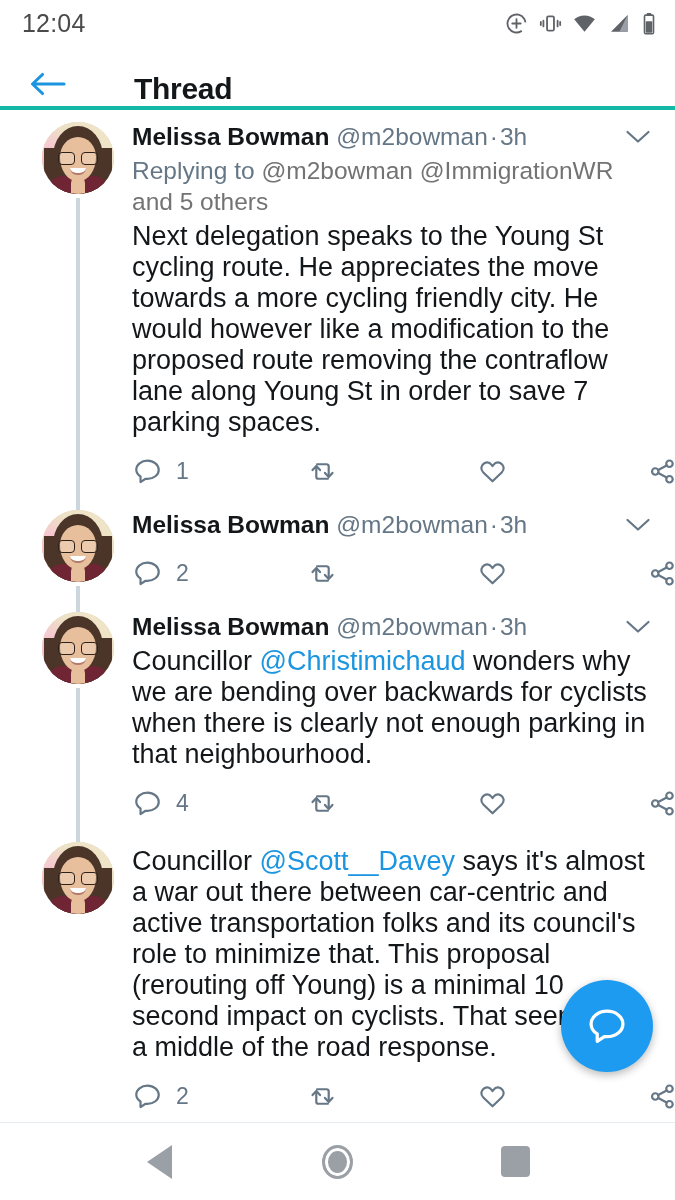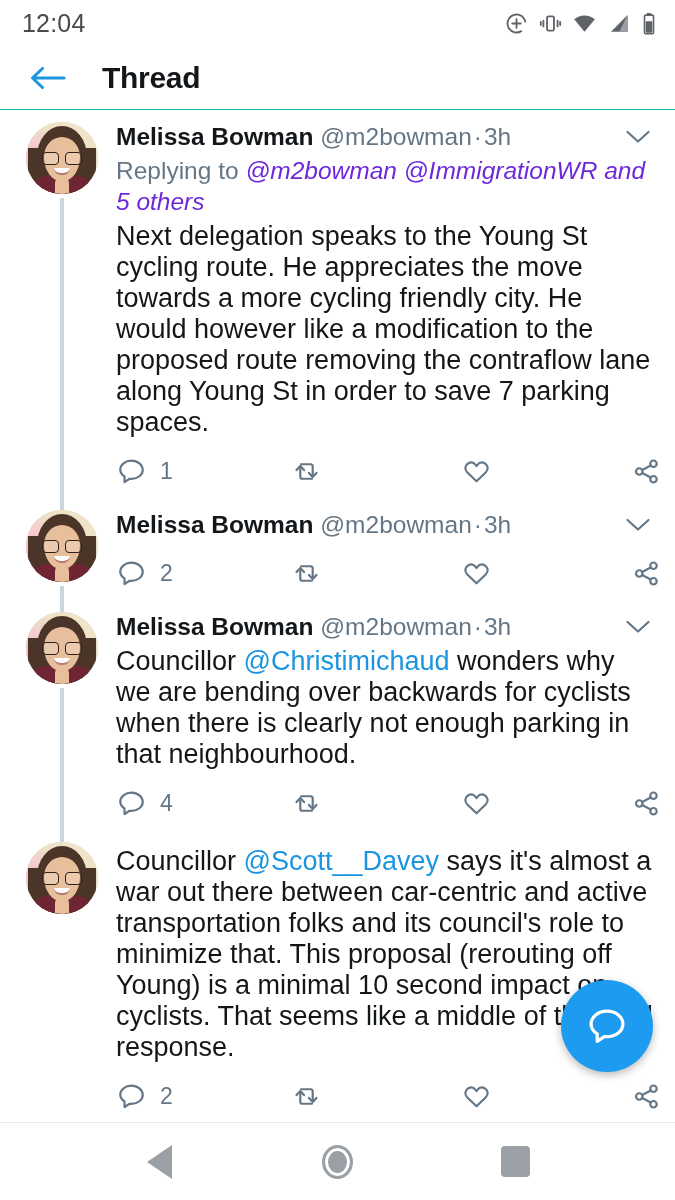--- a/index.html
+++ b/index.html
@@ -43,24 +43,25 @@
     align-items: center;
     gap: 11px;
   }
   .status-icons svg { display: block; }
 
   
   .header {
     height: 64px;
     flex: 0 0 64px;
     display: flex;
-    align-items: center;
+    align-items: flex-end;
     padding: 0 0 0 28px;
-    border-bottom: 1px solid #14b8a6;
+    border-bottom: 4px solid #14b8a6;
     background: #fff;
+    gap: 32px;
   }
   .back-arrow {
     width: 44px;
     height: 44px;
     display: flex;
     align-items: center;
     justify-content: flex-start;
     cursor: pointer;
   }
   .header-title {
@@ -70,20 +71,21 @@
     margin-left: 30px;
     letter-spacing: -0.3px;
   }
 
   
   .thread {
     flex: 1 1 auto;
     position: relative;
     overflow: hidden;
     background: #fff;
+    margin-left: 16px;
   }
 
   .tweet {
     position: relative;
     display: flex;
     padding: 12px 16px 4px 22px;
   }
 
   .avatar-col {
     position: relative;
@@ -256,21 +258,21 @@
     justify-content: center;
     cursor: pointer;
   }
 
   .replying-to {
     font-size: 24.5px;
     line-height: 31px;
     color: #657786;
     margin-top: 3px;
   }
-  .replying-to .mention { color: #6d28d9; font-style: italic; }
+  .replying-to .mention { color: #737373; }
 
   .tweet-text {
     font-size: 27px;
     line-height: 31px;
     color: #14171a;
     margin-top: 4px;
     word-wrap: break-word;
   }
   .tweet-text .mention { color: #1b95e0; }
 

